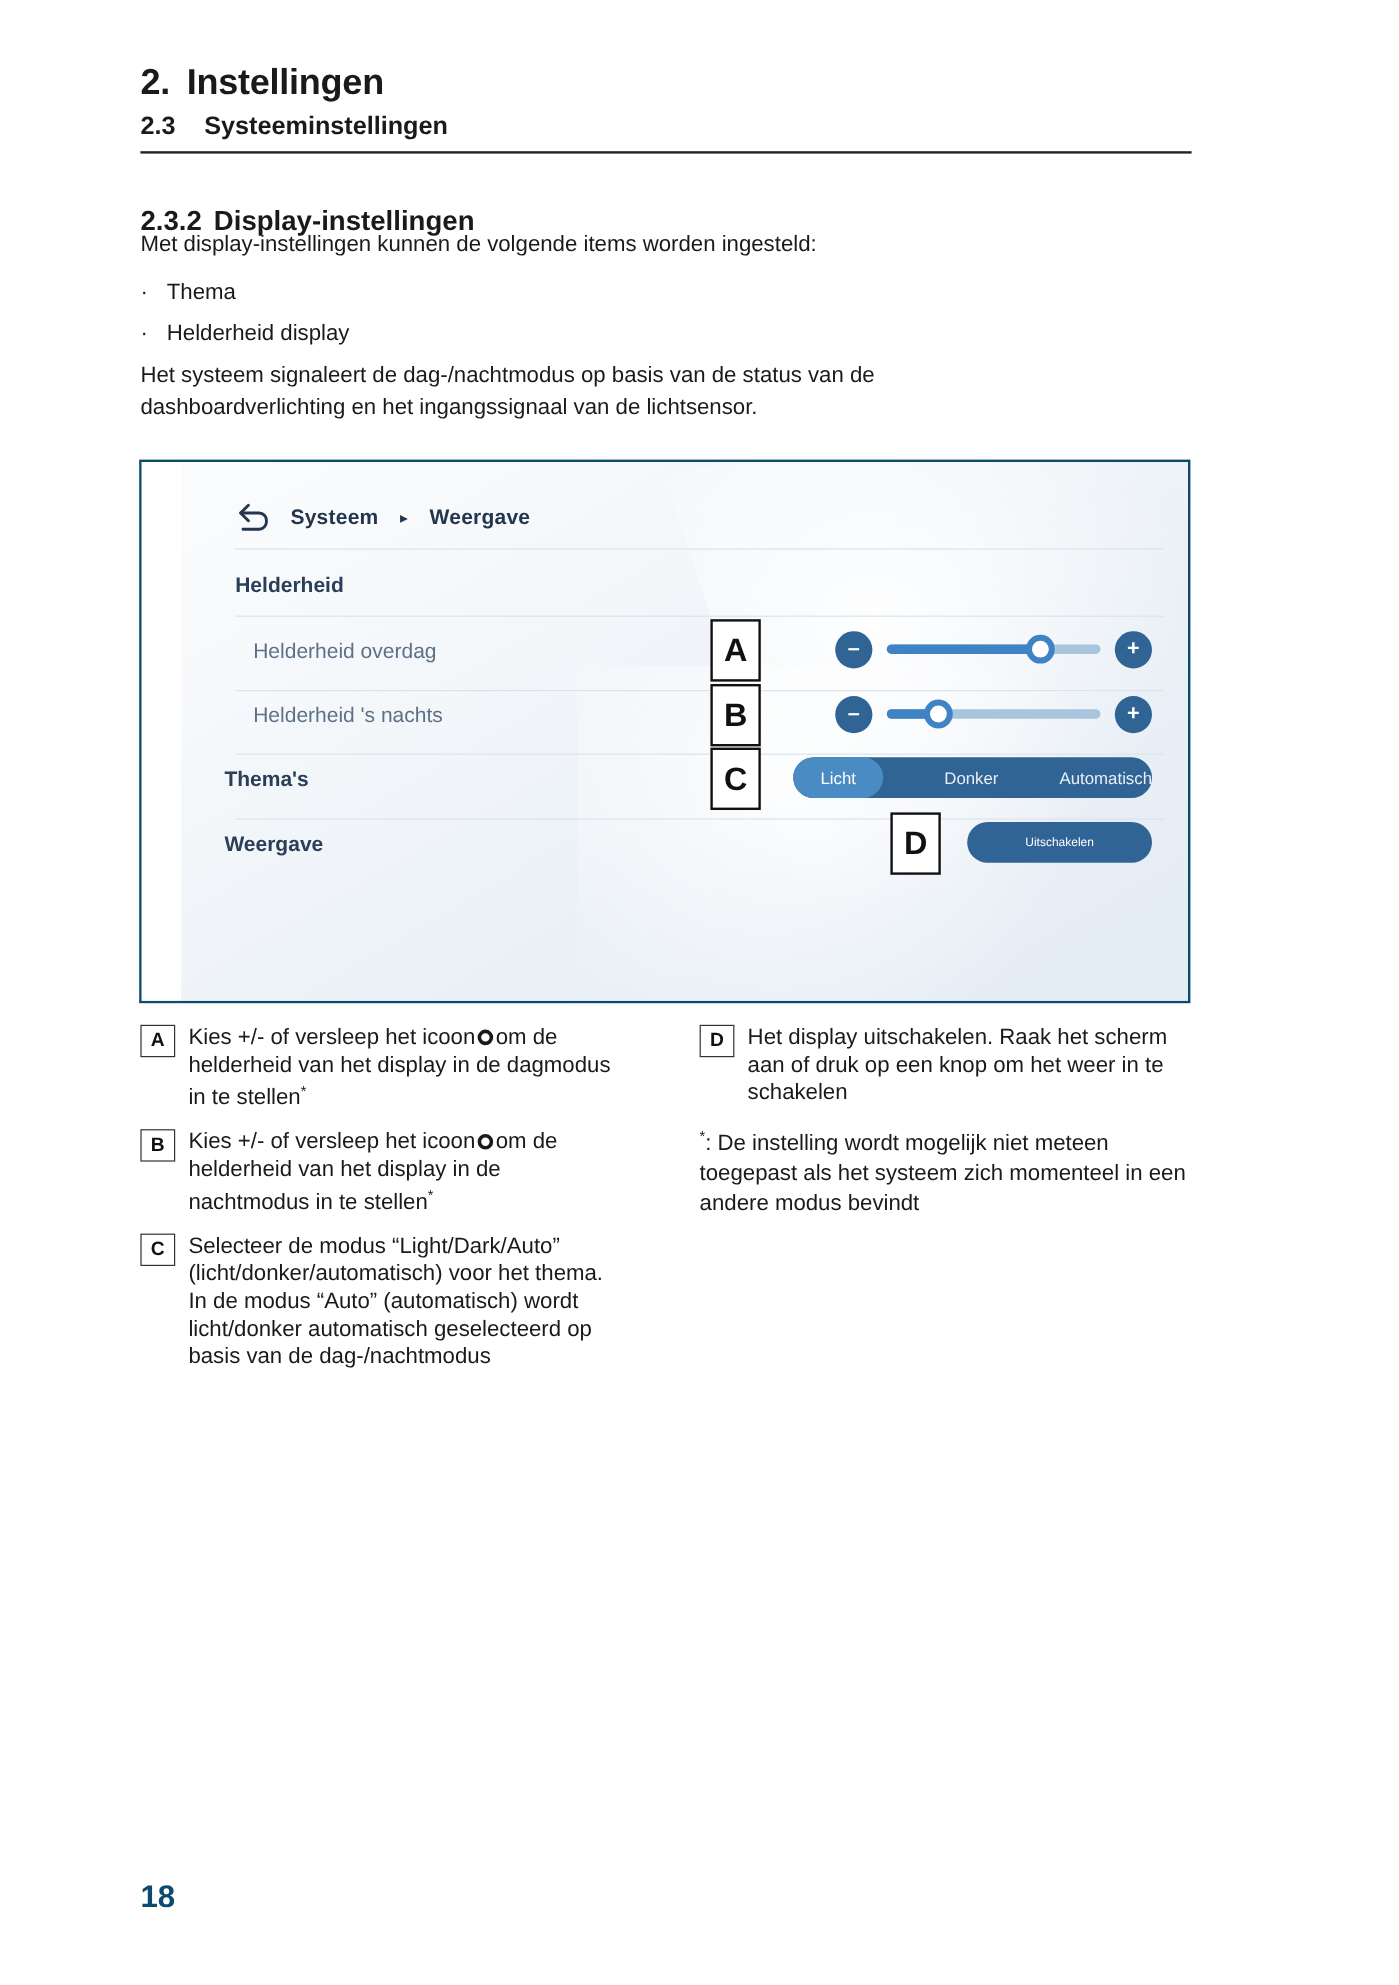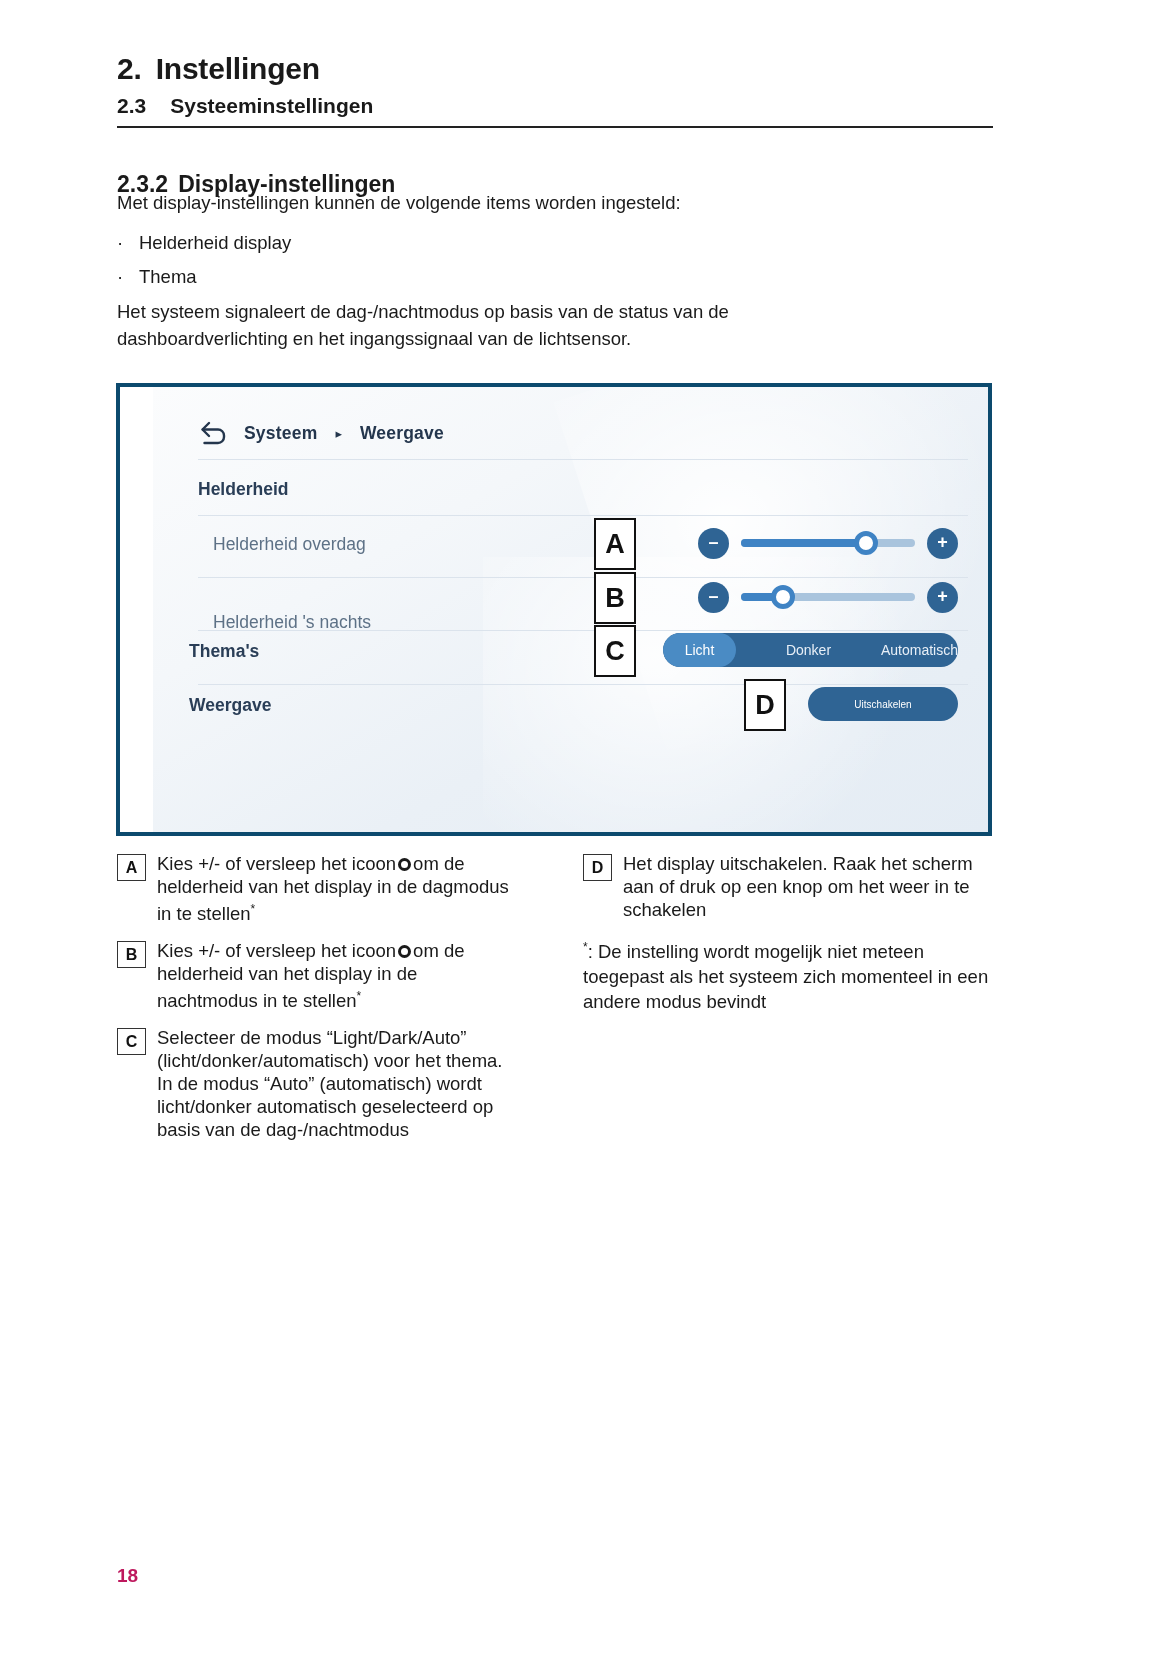--- a/index.html
+++ b/index.html
@@ -48,21 +48,21 @@
   .bullets .bullet-row{white-space:nowrap;}
   .bullets .dot{display:inline-block;width:22px;text-align:left;}
   .para2{
     position:absolute;left:117px;top:298px;width:760px;
     font-size:18.5px;line-height:27px;
   }
 
   
   .shot{
     position:absolute;left:116px;top:383px;width:876px;height:453px;
-    border:4px solid #0c4a6e;
+    border:2px solid #0c4a6e;
     background:#ffffff;
     overflow:hidden;
     box-sizing:border-box;
   }
   .shot-inner{
     position:absolute;left:33px;top:0;right:0;bottom:0;
     background:linear-gradient(150deg,#fbfcfd 0%,#f4f7fa 32%,#eaf0f6 62%,#e4ecf4 100%);
   }
   .shot-leftbar{
     position:absolute;left:0;top:0;width:33px;bottom:0;background:#ffffff;
@@ -183,21 +183,21 @@
     display:inline-block;width:13px;height:13px;border-radius:50%;
     border:3.5px solid #1a1a1a;box-sizing:border-box;
     position:relative;top:1px;margin:0 2px;
   }
   .footnote{
     margin-top:1px;font-size:18.5px;line-height:25px;
   }
 
   .page-number{
     position:absolute;left:117px;top:1565px;
-    font-size:19px;font-weight:bold;color:#be185d;
+    font-size:26px;font-weight:bold;color:#0c4a6e;
   }
 </style>
 </head>
 <body>
 
 <div class="page">
 
   <div class="chapter-title">
     <span class="chapter-num">2.</span><span>Instellingen</span>
   </div>
@@ -209,24 +209,24 @@
   <div class="hrule"></div>
 
   <div class="subsection-title">
     <span class="subsection-num">2.3.2</span><span>Display-instellingen</span>
   </div>
 
   <div class="intro">Met display-instellingen kunnen de volgende items worden ingesteld:</div>
 
   <div class="bullets">
     <div class="bullet-row">
+      <span class="dot">·</span><span>Thema</span>
+    </div>
+    <div class="bullet-row">
       <span class="dot">·</span><span>Helderheid display</span>
-    </div>
-    <div class="bullet-row">
-      <span class="dot">·</span><span>Thema</span>
     </div>
   </div>
 
   <div class="para2">Het systeem signaleert de dag-/nachtmodus op basis van de status van de dashboardverlichting en het ingangssignaal van de lichtsensor.</div>
 
   <div class="shot">
     <div class="shot-leftbar"></div>
     <div class="shot-inner">
       <div class="glow"></div>
       <div class="glow2"></div>
@@ -259,21 +259,21 @@
           <div class="knob" style="left:72%;"></div>
         </div>
         <div class="circ-btn">
           <span class="glyph">+</span>
         </div>
       </div>
       <div class="marker" style="left:441px;top:131px;width:38px;height:48px;">A</div>
 
       <div class="divider" style="top:190px;"></div>
 
-      <div class="row-label" style="top:201px;margin-top:24px;">Helderheid 's nachts</div>
+      <div class="row-label" style="top:201px;">Helderheid 's nachts</div>
       <div class="slider" style="left:545px;right:30px;top:193px;">
         <div class="circ-btn">
           <span class="glyph">–</span>
         </div>
         <div class="track">
           <div class="fill" style="width:24%;"></div>
           <div class="knob" style="left:24%;"></div>
         </div>
         <div class="circ-btn">
           <span class="glyph">+</span>

